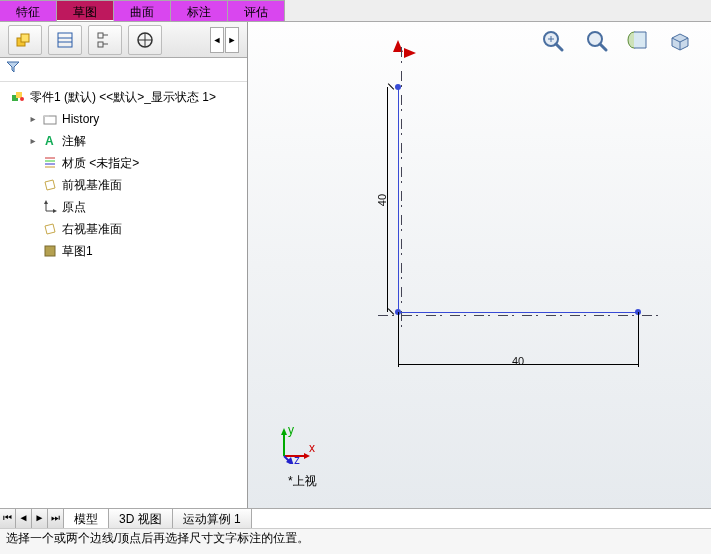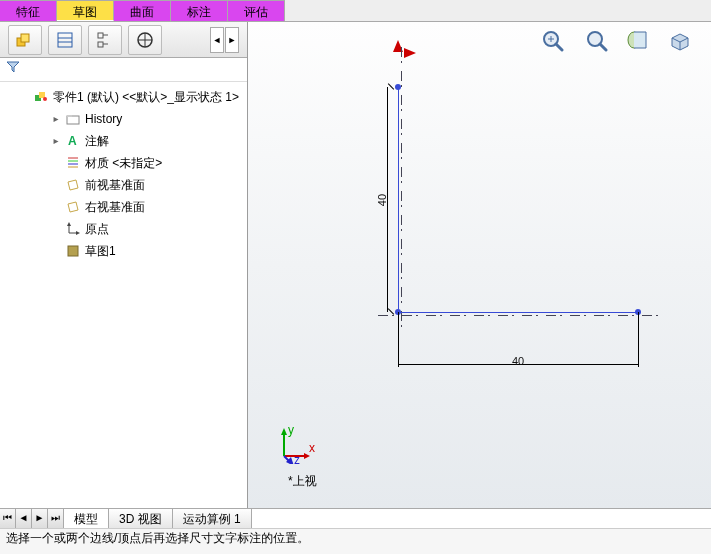--- a/index.html
+++ b/index.html
@@ -1,36 +1,36 @@
 <!DOCTYPE html>
 <html><head>
 <meta charset="utf-8">
 <style>
   * { box-sizing: border-box; margin: 0; padding: 0; font-family: "Microsoft YaHei", Arial, sans-serif; font-size: 12px; }
   body { width: 711px; height: 554px; overflow: hidden; background: #fff; display: flex; flex-direction: column; }
   
   
   .ribbon-tabs { display: flex; height: 22px; background: #eee; border-bottom: 1px solid #aaa; }
   .ribbon-tabs .tab { padding: 3px 16px; border-right: 1px solid #aaa; border-top: 1px solid #aaa; background: #d946ef; cursor: pointer; }
-  .ribbon-tabs .tab.active { background: #fde047; border-bottom: 1px solid #fff; }
+  .ribbon-tabs .tab.active { background: #be185d; border-bottom: 1px solid #fff; }
   
   
   .main { flex: 1; display: flex; position: relative; overflow: hidden; }
   
   
   .left-panel { width: 248px; border-right: 1px solid #9c9c9c; background: #fff; display: flex; flex-direction: column; position: relative; }
   .panel-toolbar { height: 36px; background: linear-gradient(#f8f8f8,#e4e4e4); border-bottom: 1px solid #aaa; display: flex; align-items: center; padding: 0 8px; gap: 6px; }
   .panel-toolbar .tool-btn { width: 34px; height: 30px; border: 1px solid #bcbcbc; background: linear-gradient(#fefefe,#e9e9e9); display: flex; align-items: center; justify-content: center; border-radius: 2px; }
   .arrow-group { display: flex; gap: 1px; margin-left: auto; }
   .arrow-group .arr { width: 14px; height: 26px; background: #fff; border: 1px solid #aaa; font-size: 9px; display: flex; align-items: center; justify-content: center; }
   
   .filter-bar { height: 24px; border-bottom: 1px solid #ddd; padding: 2px 6px; }
   .funnel { width: 14px; height: 14px; display: inline-block; }
   
-  .tree { flex: 1; padding: 4px 6px; overflow: auto; margin-left: 23px; }
+  .tree { flex: 1; padding: 4px 6px; overflow: auto; }
   .tree-item { display: flex; align-items: center; gap: 4px; padding: 2px 0 2px 4px; line-height: 18px; white-space: nowrap; }
   .tree-item.lvl1 { padding-left: 4px; }
   .tree-item.lvl2 { padding-left: 22px; }
   .exp { width: 10px; color: #666; display: inline-block; text-align: center; font-size: 10px; }
   .ticon { width: 16px; height: 16px; display: inline-flex; align-items: center; justify-content: center; }
   
   
   .canvas { flex: 1; position: relative; background: linear-gradient(180deg,#fefefe 0%,#f1f3f5 50%,#e6eaee 100%); overflow: hidden; }
   
   .sketch { position: absolute; left: 130px; top: 65px; }
@@ -173,36 +173,36 @@
             <svg width="14" height="14">
               <path d="M2 4 L10 2 L12 10 L4 12 Z" fill="none" stroke="#c7a84b"></path>
             </svg>
           </span>
         <span>前视基准面</span>
       </div>
       <div class="tree-item lvl2">
         <span class="exp"></span>
         <span class="ticon">
             <svg width="14" height="14">
-              <path d="M2 4 L10 2 L12 10 L4 12 Z" fill="none" stroke="#c7a84b"></path>
-            </svg>
-          </span>
-        <span>右视基准面</span>
-      </div>
-      <div class="tree-item lvl2">
-        <span class="exp"></span>
-        <span class="ticon">
-            <svg width="14" height="14">
               <line x1="3" y1="11" x2="3" y2="2" stroke="#444"></line>
               <line x1="3" y1="11" x2="12" y2="11" stroke="#444"></line>
               <polygon points="3,0 1,4 5,4" fill="#444"></polygon>
               <polygon points="14,11 10,9 10,13" fill="#444"></polygon>
             </svg>
           </span>
         <span>原点</span>
+      </div>
+      <div class="tree-item lvl2">
+        <span class="exp"></span>
+        <span class="ticon">
+            <svg width="14" height="14">
+              <path d="M2 4 L10 2 L12 10 L4 12 Z" fill="none" stroke="#c7a84b"></path>
+            </svg>
+          </span>
+        <span>右视基准面</span>
       </div>
       <div class="tree-item lvl2">
         <span class="exp"></span>
         <span class="ticon">
             <svg width="14" height="14">
               <rect x="2" y="2" width="10" height="10" fill="#b4a050" stroke="#7a6a2e"></rect>
             </svg>
           </span>
         <span>草图1</span>
       </div>

